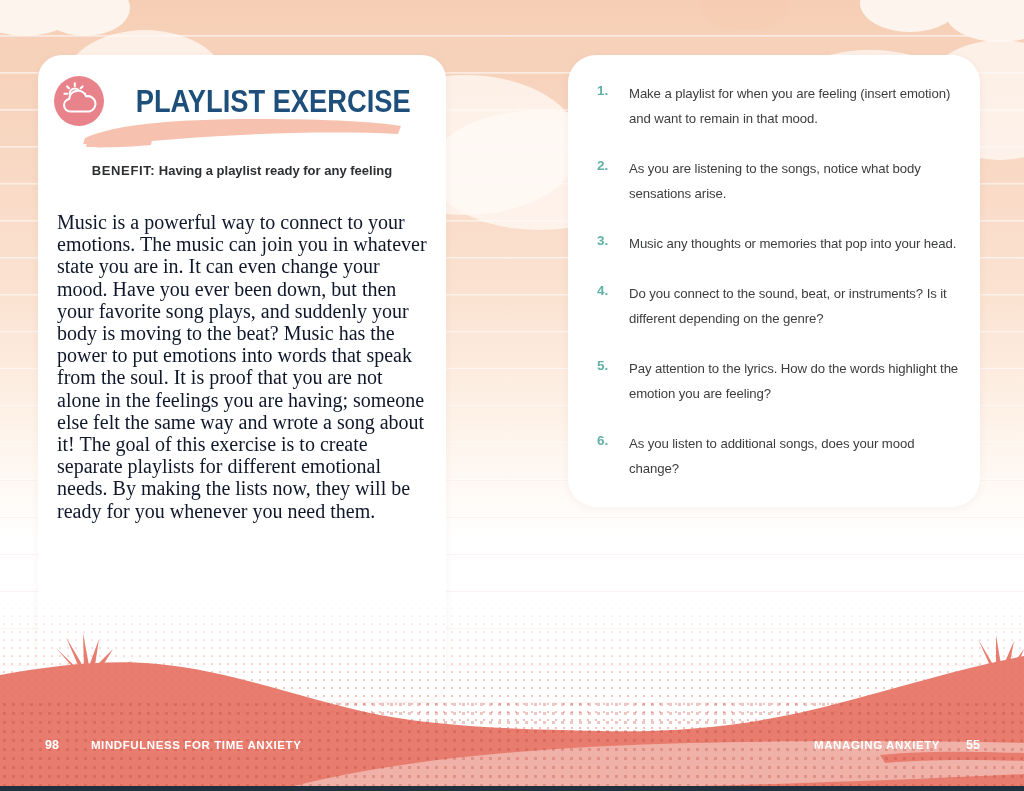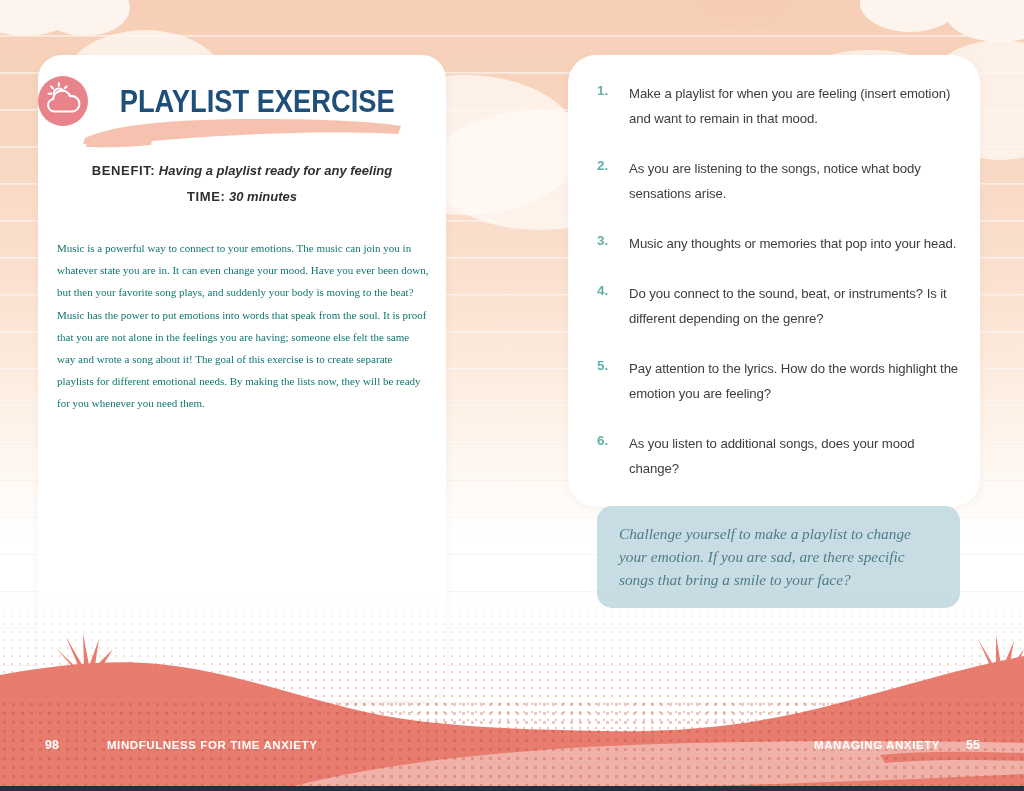--- a/index.html
+++ b/index.html
@@ -18,30 +18,30 @@
   .cloud.corner{background:#FDF5ED;}
   .cloud.dark{background:rgba(246,205,178,.9);}
 
   
   .card{position:absolute;background:#fff;z-index:3;box-shadow:0 2px 8px rgba(120,70,50,.06);}
   .card-left{left:38px;top:55px;width:408px;height:645px;border-radius:24px;}
   .card-right{left:568px;top:55px;width:412px;height:452px;border-radius:28px;
               box-sizing:border-box;padding:26px 18px 0 29px;}
 
   
-  .title-row{display:flex;align-items:center;gap:13px;margin-top:21px;}
+  .title-row{display:flex;align-items:center;justify-content:center;gap:13px;margin-top:21px;}
   .exercise-icon{width:50px;height:50px;flex:0 0 auto;}
   h1.page-title{margin:0;font-size:31px;line-height:1;color:#1E4F7B;font-weight:bold;
                 letter-spacing:0px;transform:scaleX(.88);white-space:nowrap;}
   .brush-wrap{width:330px;margin:-14px auto 0;position:relative;z-index:-1;}
   .meta-line{text-align:center;font-size:13px;color:#2E2F31;font-weight:bold;margin-top:11px;}
   .meta-line .lbl{letter-spacing:.6px;}
-  .meta-line .val{font-style:italic;}
+  .meta-line .val{}
   .body-copy{margin:33px 16px 0 19px;font-family:"Liberation Serif",serif;
-             font-size:11px;line-height:22.2px;color:#0f766e;}
+             font-size:20px;line-height:22.2px;color:#0f172a;}
 
   
   .step{display:flex;gap:11px;margin-bottom:25px;}
   .step-num{flex:0 0 21px;font-size:13.5px;font-weight:bold;color:#5FB1A7;line-height:19px;}
   .step-text{font-size:13.2px;line-height:25px;color:#3C3D3F;letter-spacing:-.1px;max-width:332px;}
   .challenge-box{margin:6px 2px 0 0;background:#C8DCE3;border-radius:15px;
                  padding:16px 22px 17px 22px;}
   .challenge-text{font-family:"Liberation Serif",serif;font-style:italic;
                   font-size:15.3px;line-height:23px;color:#4F7C8A;}
 
@@ -52,21 +52,21 @@
       background-size:8px 8px;
       -webkit-mask-image:linear-gradient(to bottom,transparent 0%,rgba(0,0,0,.85) 70%,rgba(0,0,0,.9) 100%);
       mask-image:linear-gradient(to bottom,transparent 0%,rgba(0,0,0,.85) 70%,rgba(0,0,0,.9) 100%);}
   .dots-lower{position:absolute;left:0;top:700px;width:1024px;height:88px;z-index:6;
       background-image:radial-gradient(circle,rgba(190,70,55,.30) 1.6px,transparent 1.8px);
       background-size:9px 9px;}
 
   
   .footer{position:absolute;top:738px;z-index:7;color:#fff;font-weight:bold;
           font-size:11.5px;letter-spacing:.6px;display:flex;align-items:baseline;}
-  .footer-left{left:45px;gap:48px;}
+  .footer-left{left:45px;gap:32px;}
   .footer-right{right:44px;gap:26px;}
   .page-num{font-size:12.5px;letter-spacing:0;}
   .bottom-strip{position:absolute;left:0;bottom:0;width:1024px;height:5px;background:#20303E;z-index:8;}
 </style>
 </head>
 <body>
 
 <div class="sky"></div>
 <div class="ruled-lines"></div>
 
@@ -105,23 +105,20 @@
   <div class="brush-wrap">
     <svg viewBox="0 0 330 36" width="330" height="36">
       <path d="M8 26 C40 12 95 7 185 7 C250 7 300 10 324 14 L321 22 C255 19 175 21 100 27 C60 30 28 33 6 32 Z" fill="#F6C2AF"></path>
       <path d="M10 31 C30 31 55 30 75 28 L74 33 C52 35 25 36 9 35 Z" fill="#F6C2AF"></path>
     </svg>
   </div>
 
   <div class="meta-line">
     <span class="lbl">BENEFIT:</span><span class="val"> Having a playlist ready for any feeling</span>
   </div>
-  <div class="meta-line">
-    <span class="lbl">TIME:</span><span class="val"> 30 minutes</span>
-  </div>
 
   <p class="body-copy">Music is a powerful way to connect to your emotions. The music can join you in whatever state you are in. It can even change your mood. Have you ever been down, but then your favorite song plays, and suddenly your body is moving to the beat? Music has the power to put emotions into words that speak from the soul. It is proof that you are not alone in the feelings you are having; someone else felt the same way and wrote a song about it! The goal of this exercise is to create separate playlists for different emotional needs. By making the lists now, they will be ready for you whenever you need them.</p>
 </div>
 
 <div class="card card-right">
   <div class="step">
     <span class="step-num">1.</span>
     <span class="step-text">Make a playlist for when you are feeling (insert emotion) and want to remain in that mood.</span>
   </div>
   <div class="step">
@@ -138,23 +135,20 @@
   </div>
   <div class="step">
     <span class="step-num">5.</span>
     <span class="step-text">Pay attention to the lyrics. How do the words highlight the emotion you are feeling?</span>
   </div>
   <div class="step">
     <span class="step-num">6.</span>
     <span class="step-text">As you listen to additional songs, does your mood change?</span>
   </div>
 
-  <div class="challenge-box">
-    <div class="challenge-text">Challenge yourself to make a playlist to change your emotion. If you are sad, are there specific songs that bring a smile to your face?</div>
-  </div>
 </div>
 
 <svg class="ground" viewBox="0 0 1024 200" preserveAspectRatio="none">
 
   <path d="M0 84 C55 74 110 68 158 73 C238 81 300 108 380 124
            C452 137 520 138 600 140 C690 142 762 132 832 114
            C900 96 962 77 1024 65 L1024 200 L0 200 Z" fill="#E87D6F"></path>
 
   <g fill="#E87D6F">
     <polygon points="56,57 76,80 84,84"></polygon>

